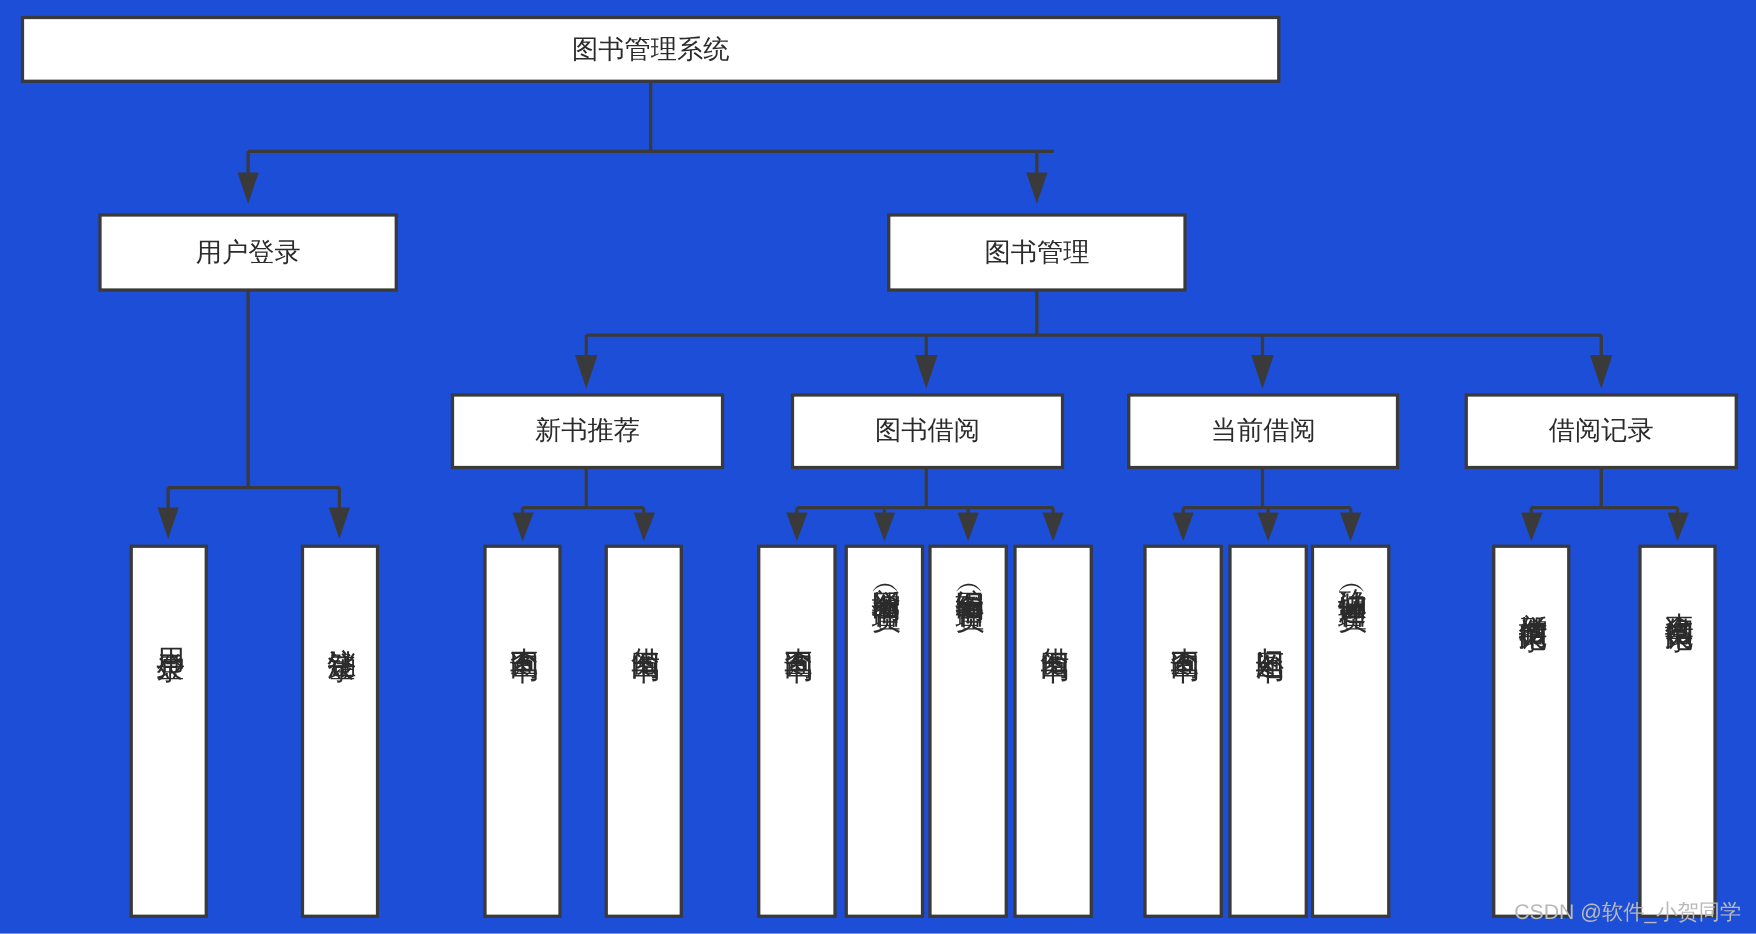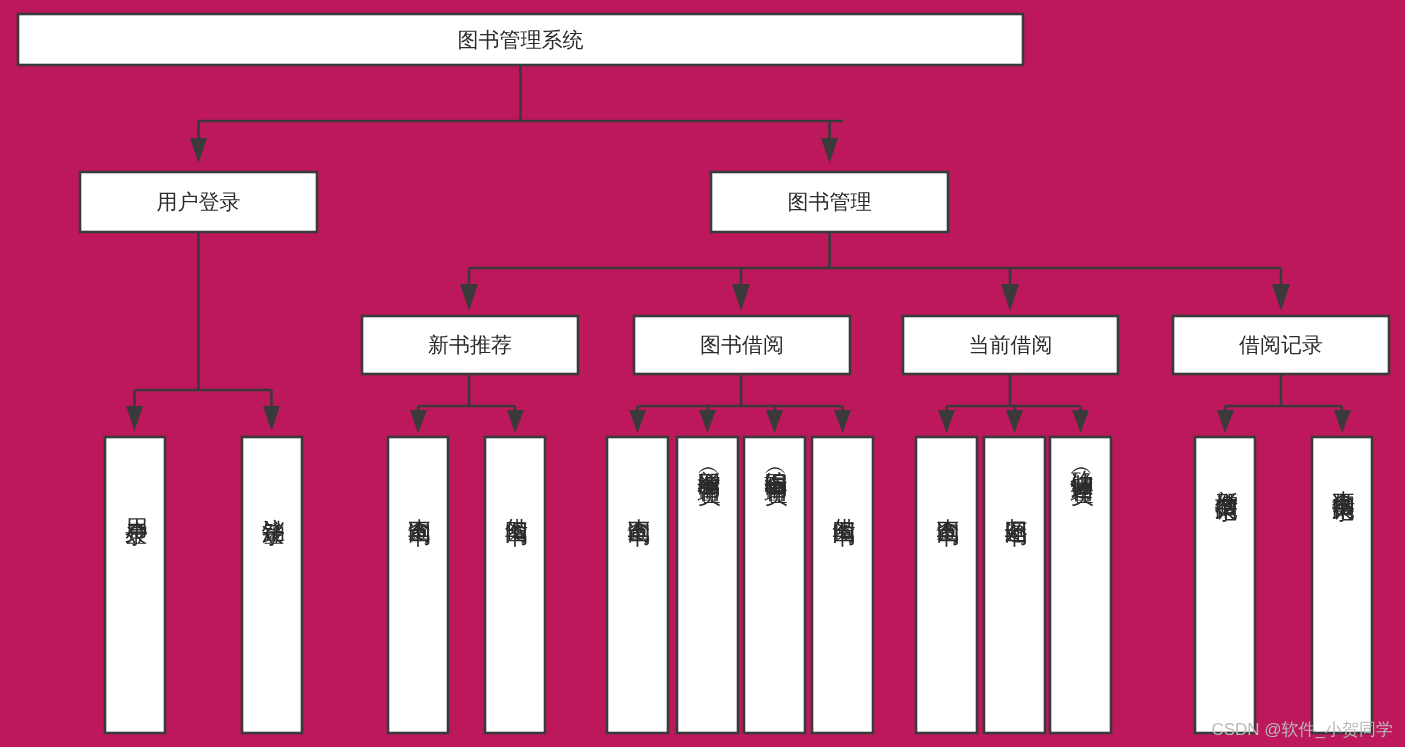--- a/index.html
+++ b/index.html
@@ -7,21 +7,21 @@
     padding: 0;
     background: #ffffff;
   }
   body {
     font-family: "Liberation Sans", "DejaVu Sans", sans-serif;
   }
   #diagram-root {
     position: relative;
     width: 1405px;
     height: 747px;
-    background: #be185d;
+    background: #1d4ed8;
     overflow: hidden;
   }
   svg.diagram-svg {
     position: absolute;
     left: 0;
     top: 0;
     width: 1405px;
     height: 747px;
   }
   .node-rect {

